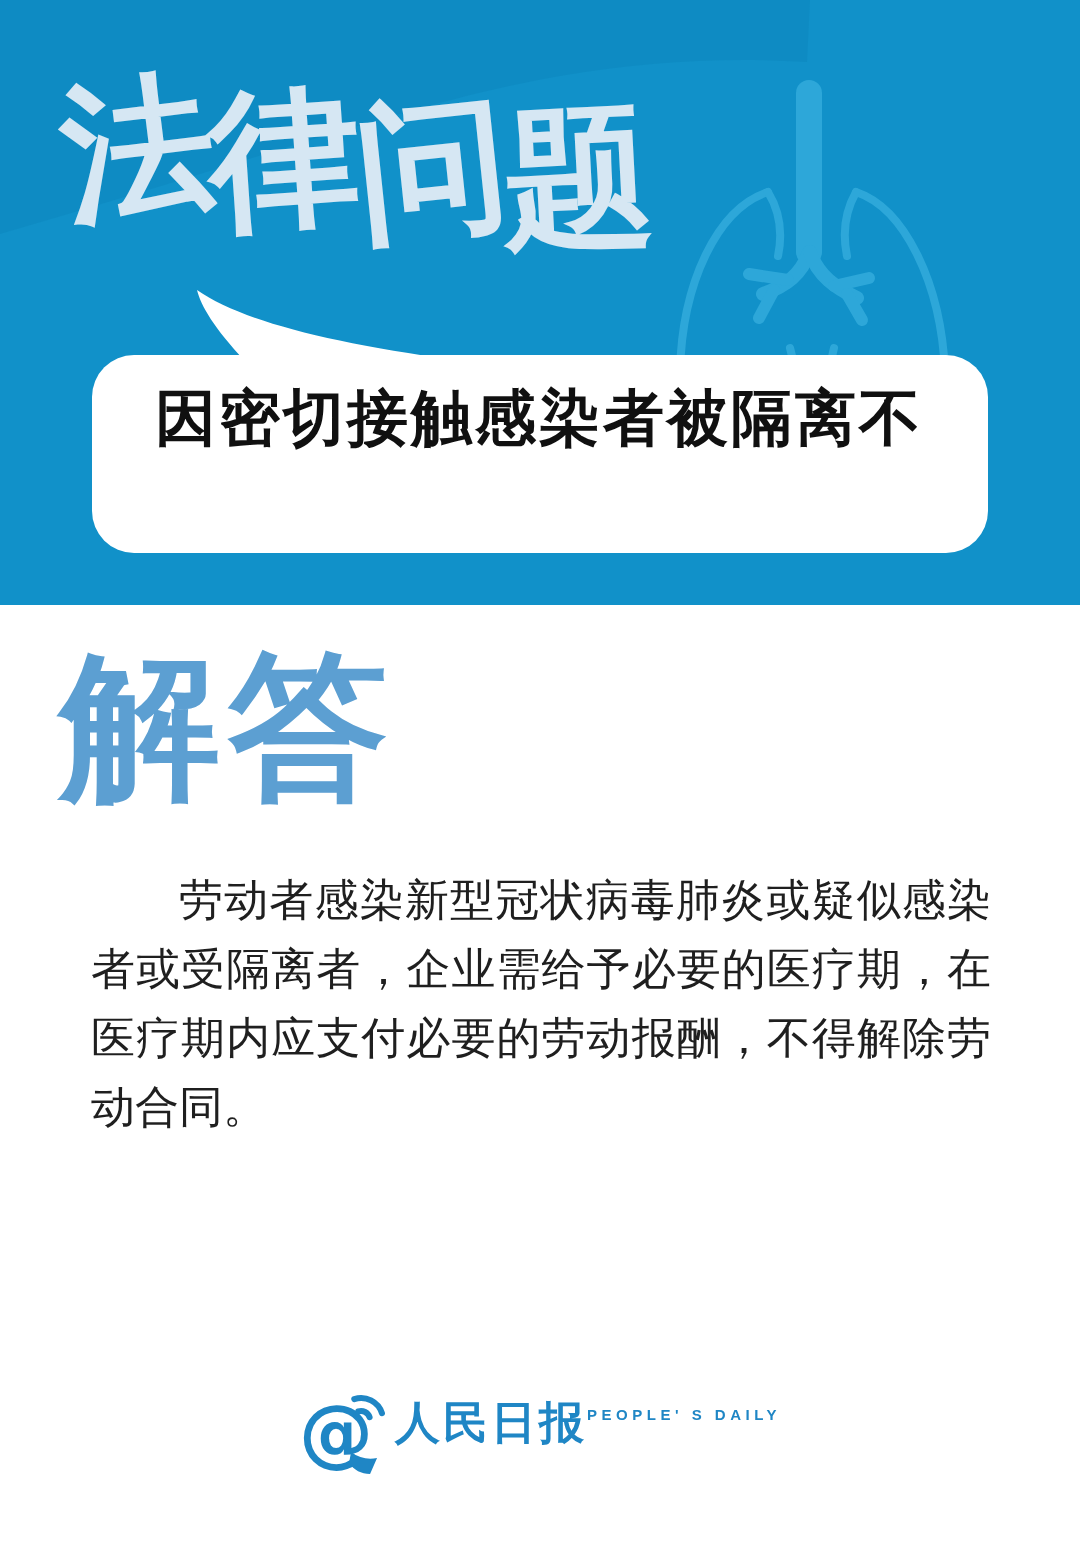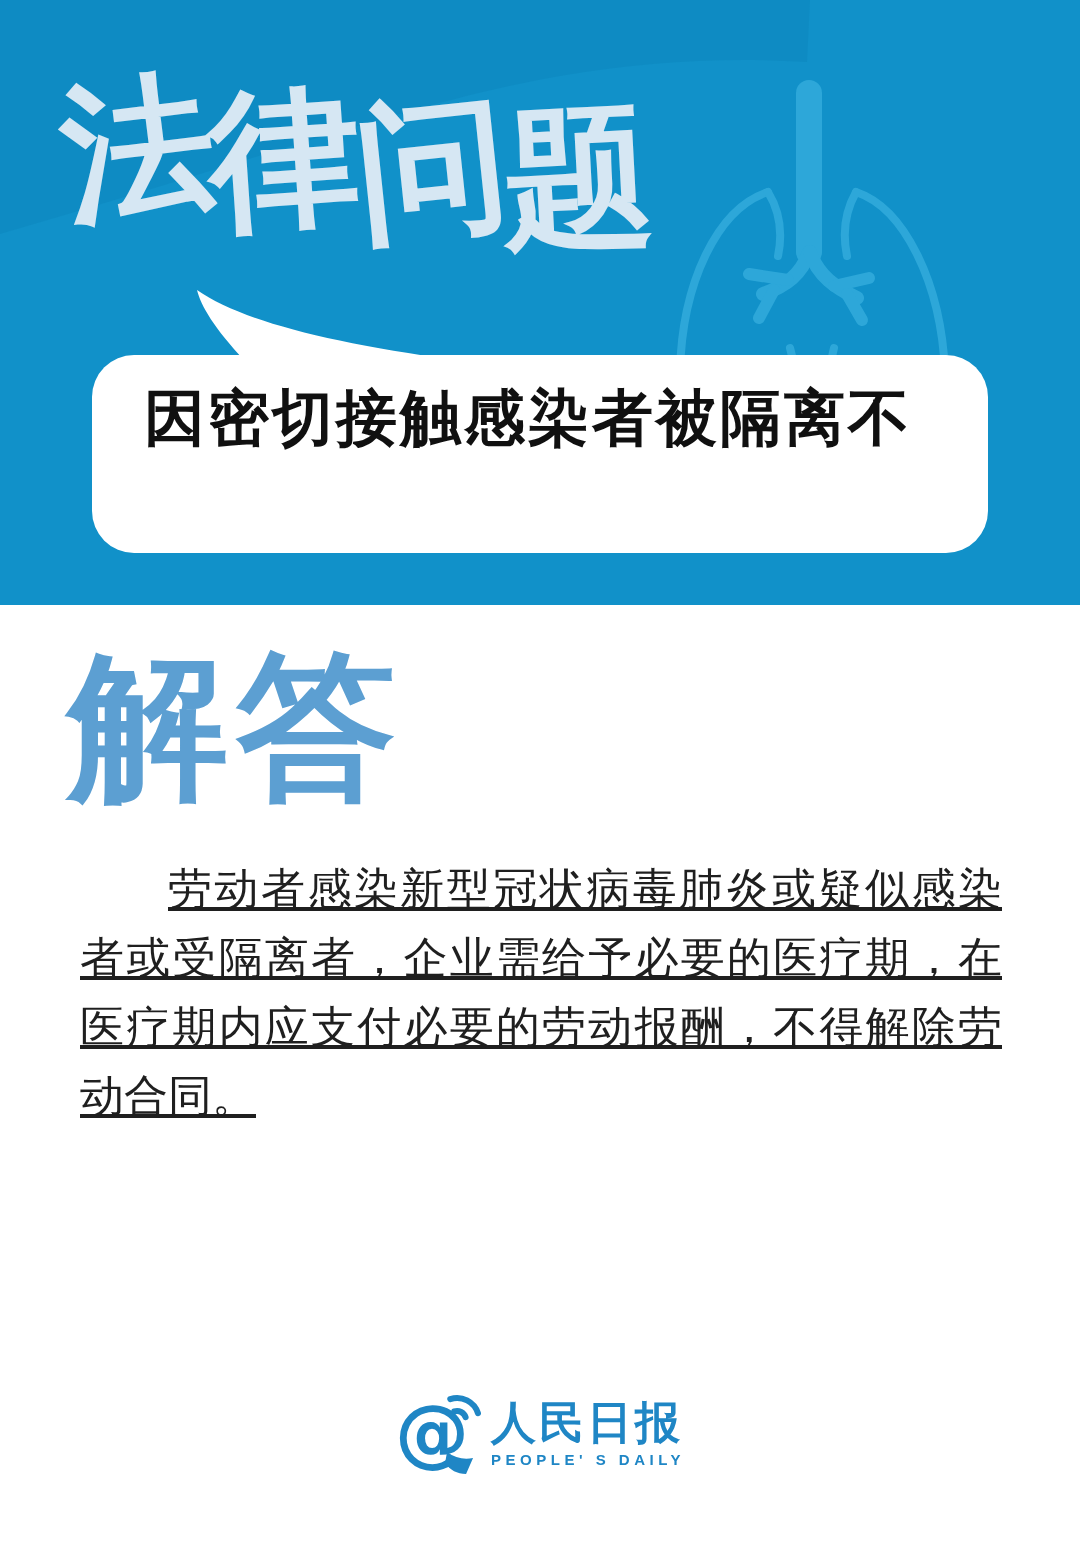--- a/index.html
+++ b/index.html
@@ -20,40 +20,40 @@
   .title span{display:inline-block;}
   .title span:nth-child(1){transform:rotate(-7deg) translateY(0px);}
   .title span:nth-child(2){transform:rotate(-4deg) translateY(10px);}
   .title span:nth-child(3){transform:rotate(-6deg) translateY(20px);}
   .title span:nth-child(4){transform:rotate(-3deg) translateY(30px);}
 
   
   .bubble{position:absolute;left:92px;top:355px;width:896px;height:198px;
           background:#ffffff;border-radius:42px;}
   .bubble-tail{position:absolute;left:150px;top:268px;width:330px;height:96px;}
-  .question{position:absolute;left:144px;top:380px;width:820px;
+  .question{position:absolute;left:155px;top:380px;width:820px;
             font-family:"Liberation Serif","DejaVu Serif",serif;
             font-weight:bold;color:#101010;font-size:61px;line-height:77px;
             letter-spacing:3px;}
 
   
-  .answer-heading{position:absolute;left:68px;top:648px;
+  .answer-heading{position:absolute;left:60px;top:648px;
                   font-family:"Liberation Serif","DejaVu Serif",serif;
                   font-weight:bold;color:#5c9fd2;font-size:160px;line-height:1;
                   letter-spacing:8px;}
   .body-text{position:absolute;left:78px;top:852px;width:926px;
              color:#1f1f1f;font-size:44px;line-height:69px;
              text-align:justify;word-break:break-all;}
-  .body-text p{margin:2px;text-indent:2em;text-decoration:underline;}
+  .body-text p{margin:13px;text-indent:2em;}
 
   
   .logo{position:absolute;left:50%;top:1390px;transform:translateX(-50%);
         display:flex;align-items:flex-start;gap:8px;}
   .logo-at{width:88px;height:86px;flex:0 0 auto;}
-  .logo-texts{display:flex;flex-direction:column;padding-top:10px;}
+  .logo-texts{display:flex;flex-direction:row;padding-top:10px;}
   .logo-cn{font-size:45px;font-weight:900;color:#1f86c5;letter-spacing:3px;
            line-height:1.0;font-family:"Liberation Sans","DejaVu Sans",sans-serif;}
   .logo-en{font-size:15px;font-weight:bold;color:#1f86c5;letter-spacing:4.5px;
            margin-top:6px;font-family:"Liberation Sans","DejaVu Sans",sans-serif;text-align:right;}
 </style>
 </head>
 <body>
 
 <div class="poster">
 

